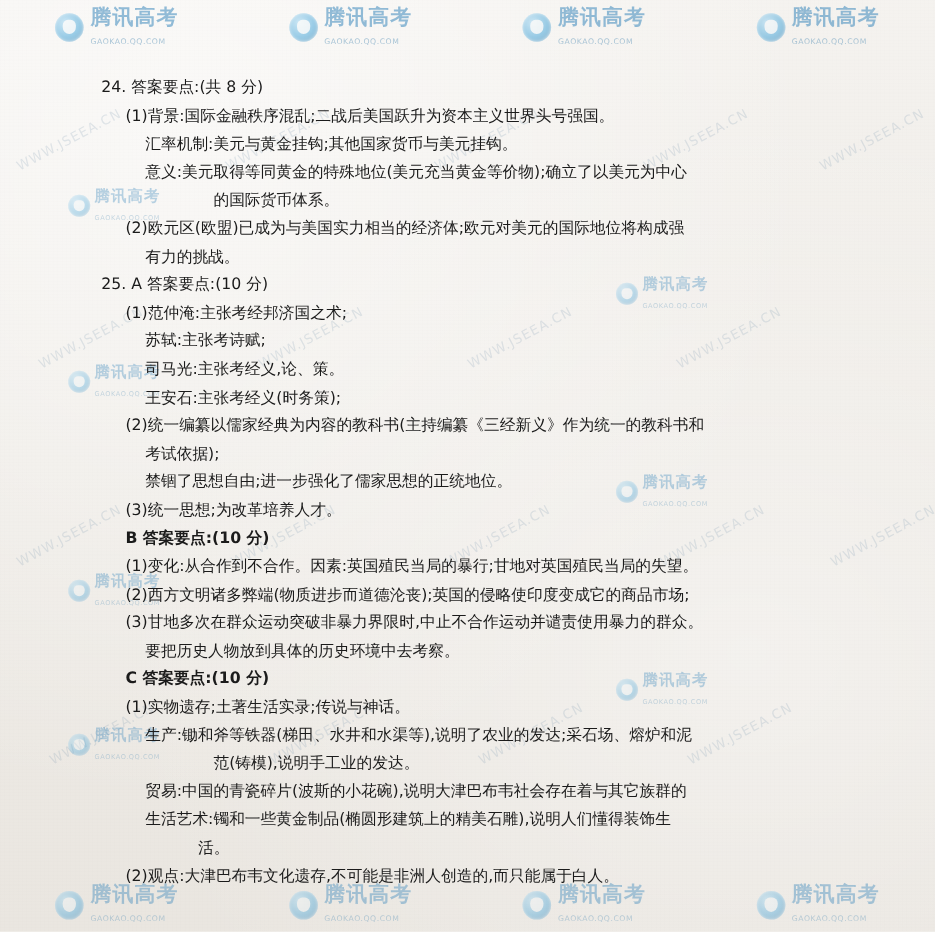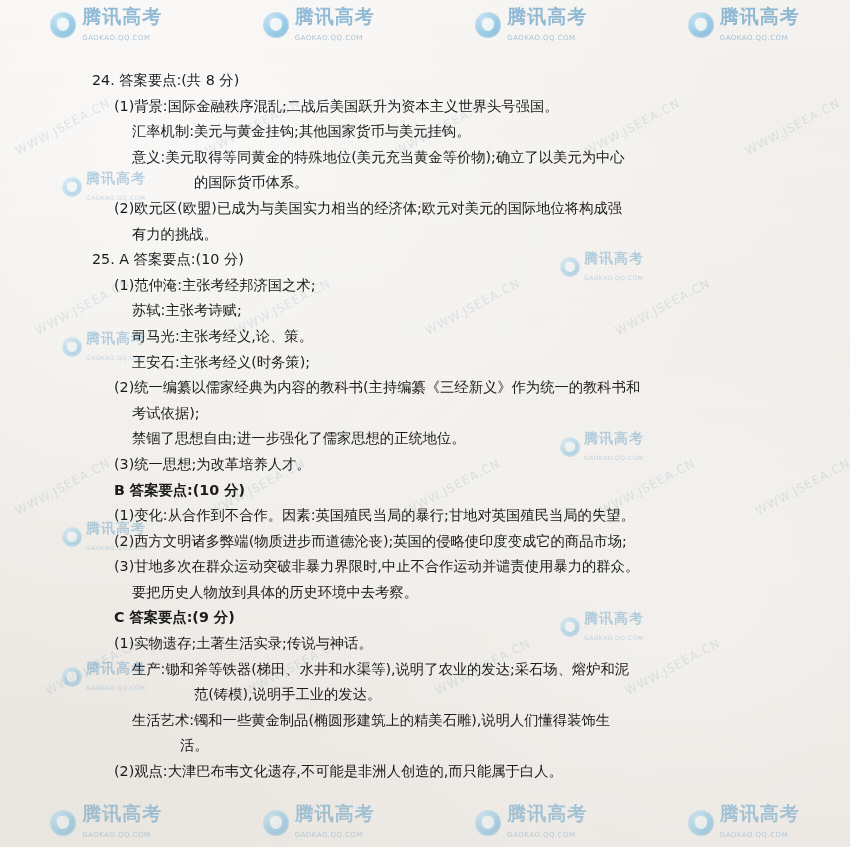--- a/index.html
+++ b/index.html
@@ -262,24 +262,25 @@
       <div class="line ind2">王安石:主张考经义(时务策);</div>
       <div class="line ind1">(2)统一编纂以儒家经典为内容的教科书(主持编纂《三经新义》作为统一的教科书和</div>
       <div class="line ind2">考试依据);</div>
       <div class="line ind2">禁锢了思想自由;进一步强化了儒家思想的正统地位。</div>
       <div class="line ind1">(3)统一思想;为改革培养人才。</div>
       <div class="line ind1 bold">B 答案要点:(10 分)</div>
       <div class="line ind1">(1)变化:从合作到不合作。因素:英国殖民当局的暴行;甘地对英国殖民当局的失望。</div>
       <div class="line ind1">(2)西方文明诸多弊端(物质进步而道德沦丧);英国的侵略使印度变成它的商品市场;</div>
       <div class="line ind1">(3)甘地多次在群众运动突破非暴力界限时,中止不合作运动并谴责使用暴力的群众。</div>
       <div class="line ind2">要把历史人物放到具体的历史环境中去考察。</div>
-      <div class="line ind1 bold">C 答案要点:(9 分)</div>
+      <div class="line ind1 bold">C 答案要点:(10 分)</div>
       <div class="line ind1">(1)实物遗存;土著生活实录;传说与神话。</div>
       <div class="line ind2">生产:锄和斧等铁器(梯田、水井和水渠等),说明了农业的发达;采石场、熔炉和泥</div>
       <div class="line ind3">范(铸模),说明手工业的发达。</div>
+      <div class="line ind2">贸易:中国的青瓷碎片(波斯的小花碗),说明大津巴布韦社会存在着与其它族群的</div>
       <div class="line ind2">生活艺术:镯和一些黄金制品(椭圆形建筑上的精美石雕),说明人们懂得装饰生</div>
       <div class="line ind4">活。</div>
       <div class="line ind1">(2)观点:大津巴布韦文化遗存,不可能是非洲人创造的,而只能属于白人。</div>
     </div>
 
   <div class="wm-bottom">
     <div class="wm-logo">
       <span class="wm-badge"></span>
       <span class="wm-texts">
         <span class="wm-main">腾讯高考</span><br>

